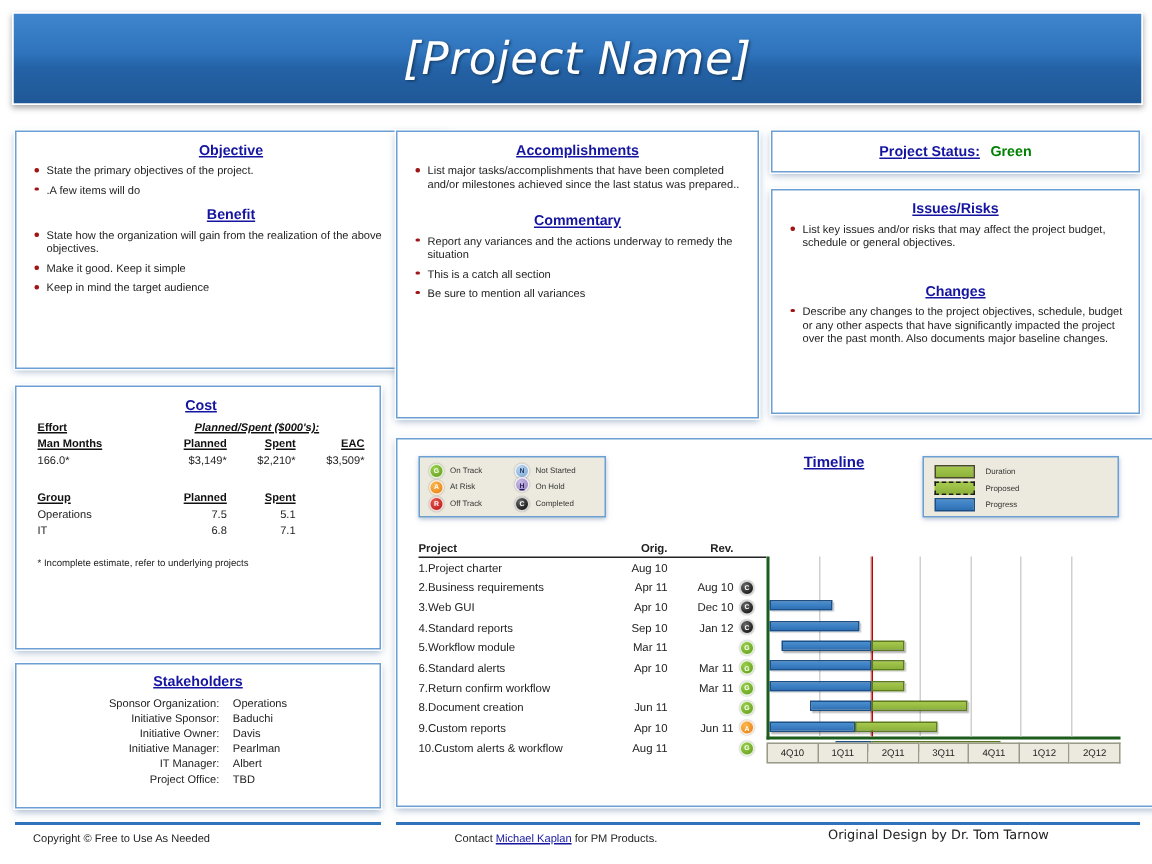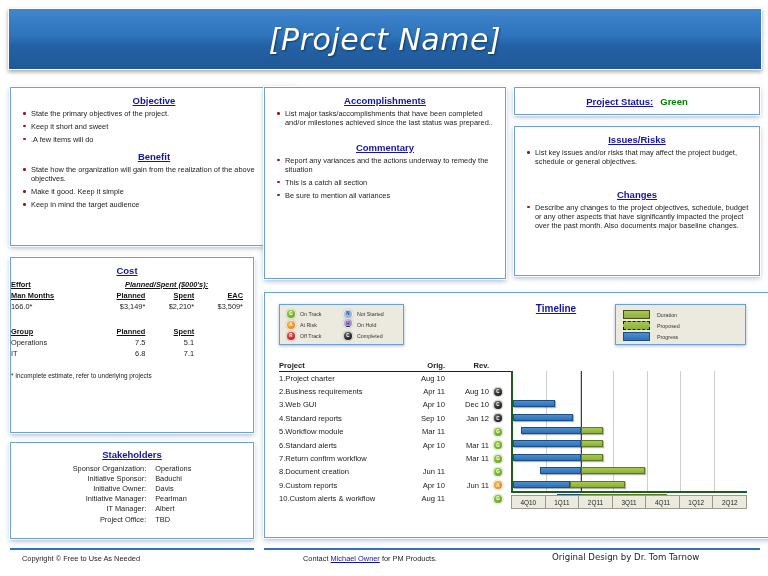--- a/index.html
+++ b/index.html
@@ -50,21 +50,21 @@
   ul.b li:before{
     content:"";position:absolute;left:-8px;top:3px;width:2.6px;height:2.6px;
     background:#a01515;border-radius:50%;
   }
 
   
   #p-objective{left:10px;top:87px;width:288px;height:159px;padding:7px 6px 4px 6px;}
   #p-objective .h2{margin-top:7px;}
 
   
-  #p-cost{left:10px;top:257px;width:244px;height:176px;padding:7px 10px 4px 0;}
+  #p-cost{left:10px;top:257px;width:244px;height:176px;padding:7px 10px 4px 14px;}
   table.cost{width:100%;border-collapse:collapse;font-size:7.4px;}
   table.cost td{padding:1px 0;vertical-align:bottom;}
   .ul-hd{font-weight:bold;text-decoration:underline;color:#111;}
   .num{text-align:right;}
   .cost-note{font-size:6.4px;margin-top:13px;color:#222;}
   .spacer-row td{height:12px;}
 
   
   #p-stake{left:10px;top:442px;width:244px;height:97px;padding:6px 8px;}
   table.stake{margin:0 auto;border-collapse:collapse;font-size:7.4px;}
@@ -162,21 +162,20 @@
 <div class="page">
 
   <div class="banner">
     <div class="banner-title">[Project Name]</div>
   </div>
 
   <div class="panel" id="p-objective">
     <div class="h">Objective</div>
     <ul class="b">
       <li>State the primary objectives of the project.</li>
-      <li>Keep it short and sweet</li>
       <li>.A few items will do</li>
     </ul>
     <div class="h h2">Benefit</div>
     <ul class="b">
       <li>State how the organization will gain from the realization of the above objectives.</li>
       <li>Make it good.  Keep it simple</li>
       <li>Keep in mind the target audience</li>
     </ul>
   </div>
 
@@ -458,16 +457,16 @@
           <div class="qcell">1Q12</div>
           <div class="qcell">2Q12</div>
         </div>
     </div>
   </div>
 
   <div class="divider" id="div1"></div>
   <div class="divider" id="div2"></div>
   <div class="footer">
     <div class="f1">Copyright © Free to Use As Needed</div>
-    <div class="f2"><span>Contact </span><span class="link">Michael Owner</span><span> for PM Products.</span></div>
+    <div class="f2"><span>Contact </span><span class="link">Michael Kaplan</span><span> for PM Products.</span></div>
     <div class="f3">Original Design by Dr. Tom Tarnow</div>
   </div>
 </div>
 
 </body></html>

